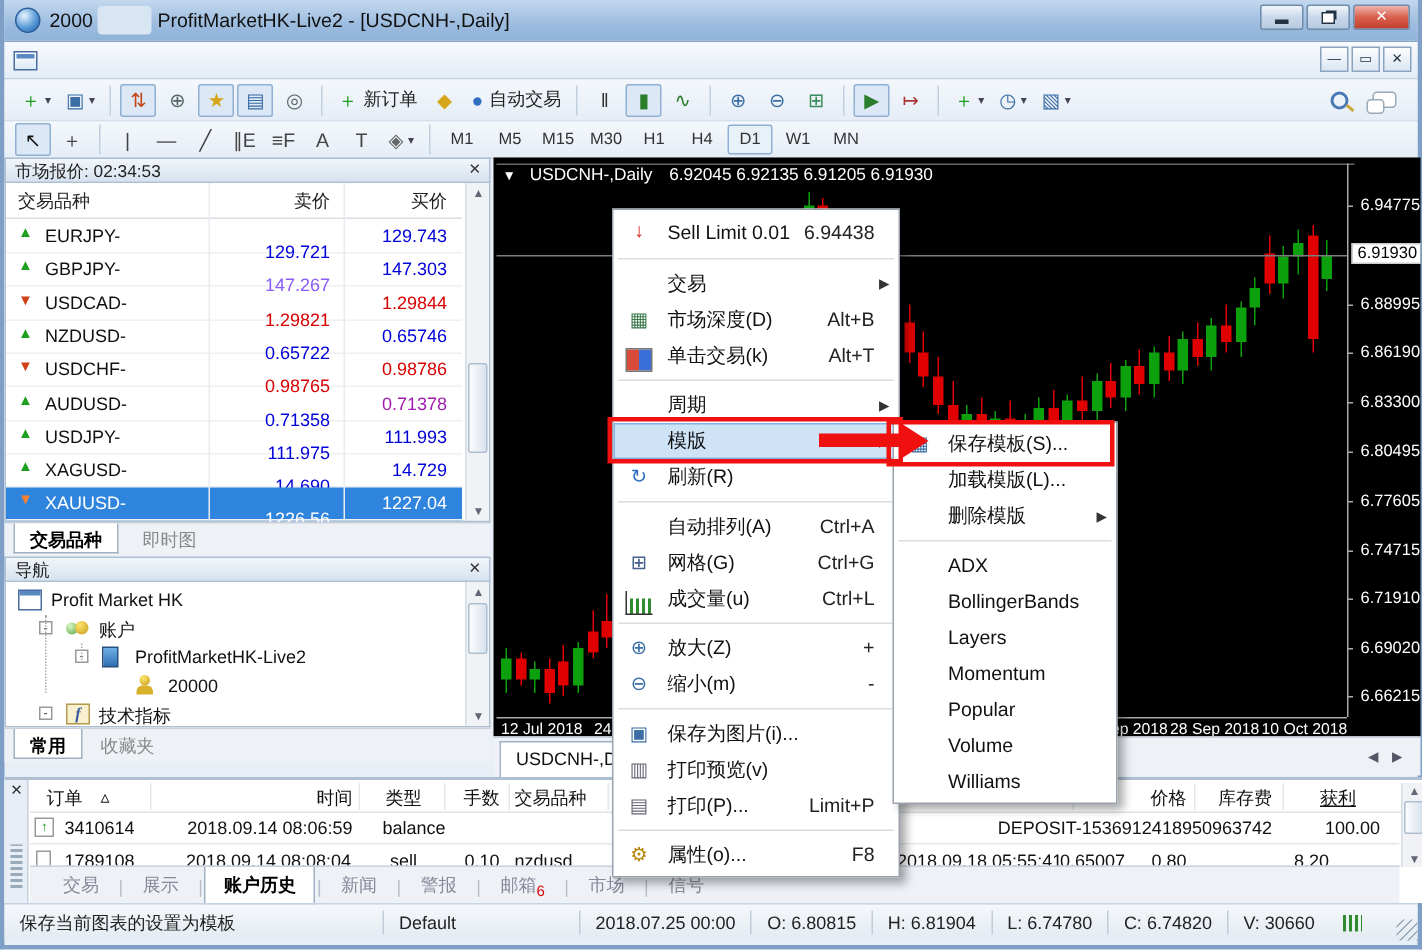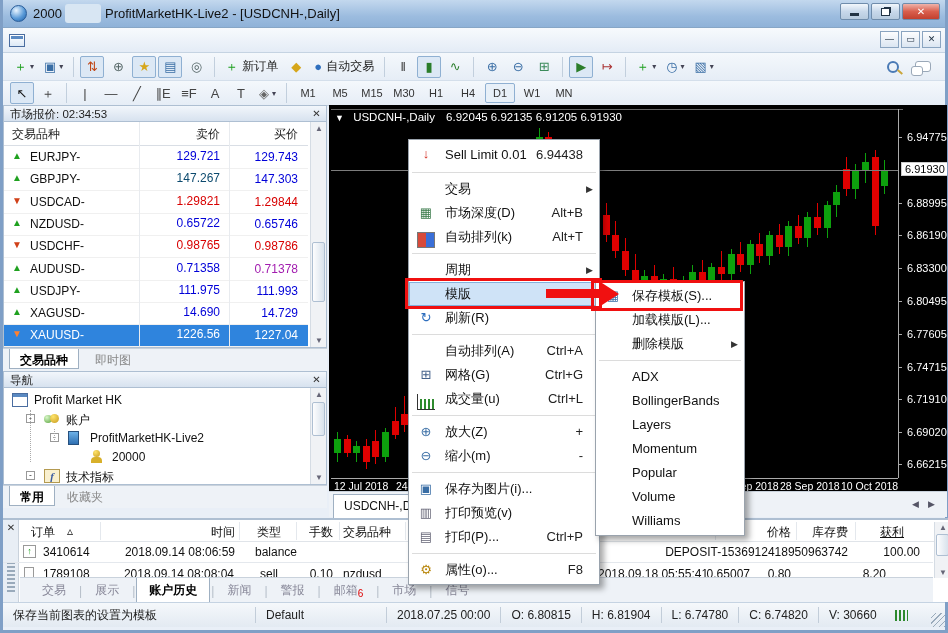--- a/index.html
+++ b/index.html
@@ -42,21 +42,21 @@
 .volbars{width:13px;height:11px;border-left:1px solid #333;border-bottom:1px solid #333;background:repeating-linear-gradient(90deg,transparent 0 2px,#2e8b2e 2px 4px);background-size:100% 70%;background-position:0 100%;background-repeat:no-repeat}
 
 .panelhdr{position:absolute;height:17px;background:linear-gradient(#f2f6fb,#d7e2ef);border:1px solid #aebfd2;font-size:11.5px;padding:1px 6px;color:#222}
 .pclose{position:absolute;width:13px;height:13px;text-align:center;line-height:11px;font-size:10px;color:#333}
 #mw-body{position:absolute;left:0;top:122px;width:324px;height:226px;background:#fff;border:1px solid #aebfd2;border-top:none}
 #mw-colhdr{position:absolute;left:0;top:0;width:304px;height:24px;border-bottom:1px solid #d9dee5}
 #mw-colhdr span{position:absolute;top:4px;font-size:12px;color:#222}
 .mwrow{position:absolute;left:0;width:304px;height:22px;border-bottom:1px solid #f0f0f0}
 .mwrow .sym{position:absolute;left:26px;top:3px;color:#111}
 .mwrow .dir{position:absolute;left:8px;top:3px;font-size:10px}
-.mwrow .bid{position:absolute;right:88px;top:2px}
+.mwrow .bid{position:absolute;right:88px;top:14px}
 .mwrow .ask{position:absolute;right:10px;top:3px}
 .mwrow.sel{background:#2f84dd}
 .mwrow.sel .sym,.mwrow.sel .bid,.mwrow.sel .ask{color:#fff!important}
 .colline{position:absolute;top:0;bottom:0;width:1px;background:#e8ebef}
 .vscroll{position:absolute;width:16px;background:#f0f2f5;border-left:1px solid #d5dce4}
 .vthumb{position:absolute;left:1px;width:13px;background:linear-gradient(90deg,#fdfdfe,#d8e2ec);border:1px solid #aebfd2;border-radius:2px}
 .sarrow{position:absolute;left:2px;width:12px;font-size:8px;color:#667;text-align:center}
 .tabstrip{position:absolute;background:#eef2f7;border-top:1px solid #c9d2dc}
 .ptab{position:absolute;top:0;height:20px;padding:3px 10px;font-size:12px;color:#888}
 .ptab.active{background:#fff;border:1px solid #9fb0c2;border-top:none;color:#000;font-weight:bold}
@@ -290,21 +290,21 @@
     <div id="mw-rows">
         <div class="mwrow" style="top: 25px;">
           <span class="dir" style="color: rgb(31, 161, 31);">▲</span>
           <span class="sym">EURJPY-</span>
           <span class="bid" style="color: rgb(0, 0, 216);">129.721</span>
           <span class="ask" style="color: rgb(0, 0, 216);">129.743</span>
         </div>
         <div class="mwrow" style="top: 47.3px;">
           <span class="dir" style="color: rgb(31, 161, 31);">▲</span>
           <span class="sym">GBPJPY-</span>
-          <span class="bid" style="color: #0c4a6e;">147.267</span>
+          <span class="bid" style="color: #8b5cf6;">147.267</span>
           <span class="ask" style="color: rgb(0, 0, 216);">147.303</span>
         </div>
         <div class="mwrow" style="top: 69.6px;">
           <span class="dir" style="color: rgb(208, 64, 24);">▼</span>
           <span class="sym">USDCAD-</span>
           <span class="bid" style="color: rgb(216, 0, 0);">1.29821</span>
           <span class="ask" style="color: rgb(216, 0, 0);">1.29844</span>
         </div>
         <div class="mwrow" style="top: 91.9px;">
           <span class="dir" style="color: rgb(31, 161, 31);">▲</span>
@@ -657,36 +657,36 @@
     <div class="scell">V: 30660</div>
     <div id="sb-bars"></div>
     <div id="grip"></div>
   </div>
 
   <div class="menu" id="ctx-menu" style="left:405px;top:139px;width:192px">
       <div class="mrow tall"><span class="micon" style="color: rgb(210, 36, 24);">↓</span><span>Sell Limit 0.01</span><span class="sc">6.94438</span></div>
       <div class="msep"></div>
       <div class="mrow"><span>交易</span><span class="subarr">▶</span></div>
       <div class="mrow"><span class="micon" style="color: rgb(58, 122, 74);">▦</span><span>市场深度(D)</span><span class="sc">Alt+B</span></div>
-      <div class="mrow"><span class="micon oneclick" style="top: 7px;"></span><span>自动排列(k)</span><span class="sc">Alt+T</span></div>
+      <div class="mrow"><span class="micon oneclick" style="top: 7px;"></span><span>单击交易(k)</span><span class="sc">Alt+T</span></div>
       <div class="msep"></div>
       <div class="mrow"><span>周期</span><span class="subarr">▶</span></div>
       <div class="mrow hl"><span>模版</span><span class="subarr">▶</span></div>
       <div class="mrow"><span class="micon" style="color: rgb(47, 111, 190);">↻</span><span>刷新(R)</span></div>
       <div class="msep"></div>
       <div class="mrow"><span>自动排列(A)</span><span class="sc">Ctrl+A</span></div>
       <div class="mrow"><span class="micon" style="color: rgb(68, 97, 138);">⊞</span><span>网格(G)</span><span class="sc">Ctrl+G</span></div>
       <div class="mrow"><span class="micon volbars" style="top: 7px;"></span><span>成交量(u)</span><span class="sc">Ctrl+L</span></div>
       <div class="msep"></div>
       <div class="mrow"><span class="micon" style="color: rgb(58, 110, 165);">⊕</span><span>放大(Z)</span><span class="sc">+</span></div>
       <div class="mrow"><span class="micon" style="color: rgb(58, 110, 165);">⊖</span><span>缩小(m)</span><span class="sc">-</span></div>
       <div class="msep"></div>
       <div class="mrow"><span class="micon" style="color: rgb(58, 110, 165);">▣</span><span>保存为图片(i)...</span></div>
       <div class="mrow"><span class="micon" style="color: rgb(102, 102, 119);">▥</span><span>打印预览(v)</span></div>
-      <div class="mrow"><span class="micon" style="color: rgb(102, 102, 119);">▤</span><span>打印(P)...</span><span class="sc">Ctrl+P</span></div>
+      <div class="mrow"><span class="micon" style="color: rgb(102, 102, 119);">▤</span><span>打印(P)...</span><span class="sc">Limit+P</span></div>
       <div class="msep"></div>
       <div class="mrow"><span class="micon" style="color: rgb(184, 134, 11);">⚙</span><span>属性(o)...</span><span class="sc">F8</span></div>
     </div>
   <div class="menu" id="tpl-menu" style="left:592px;top:281px;width:150px">
       <div class="mrow"><span class="micon" style="color: rgb(58, 110, 165);">▦</span><span>保存模板(S)...</span></div>
       <div class="mrow"><span>加载模版(L)...</span></div>
       <div class="mrow"><span>删除模版</span><span class="subarr">▶</span></div>
       <div class="msep"></div>
       <div class="mrow"><span>ADX</span></div>
       <div class="mrow"><span>BollingerBands</span></div>

